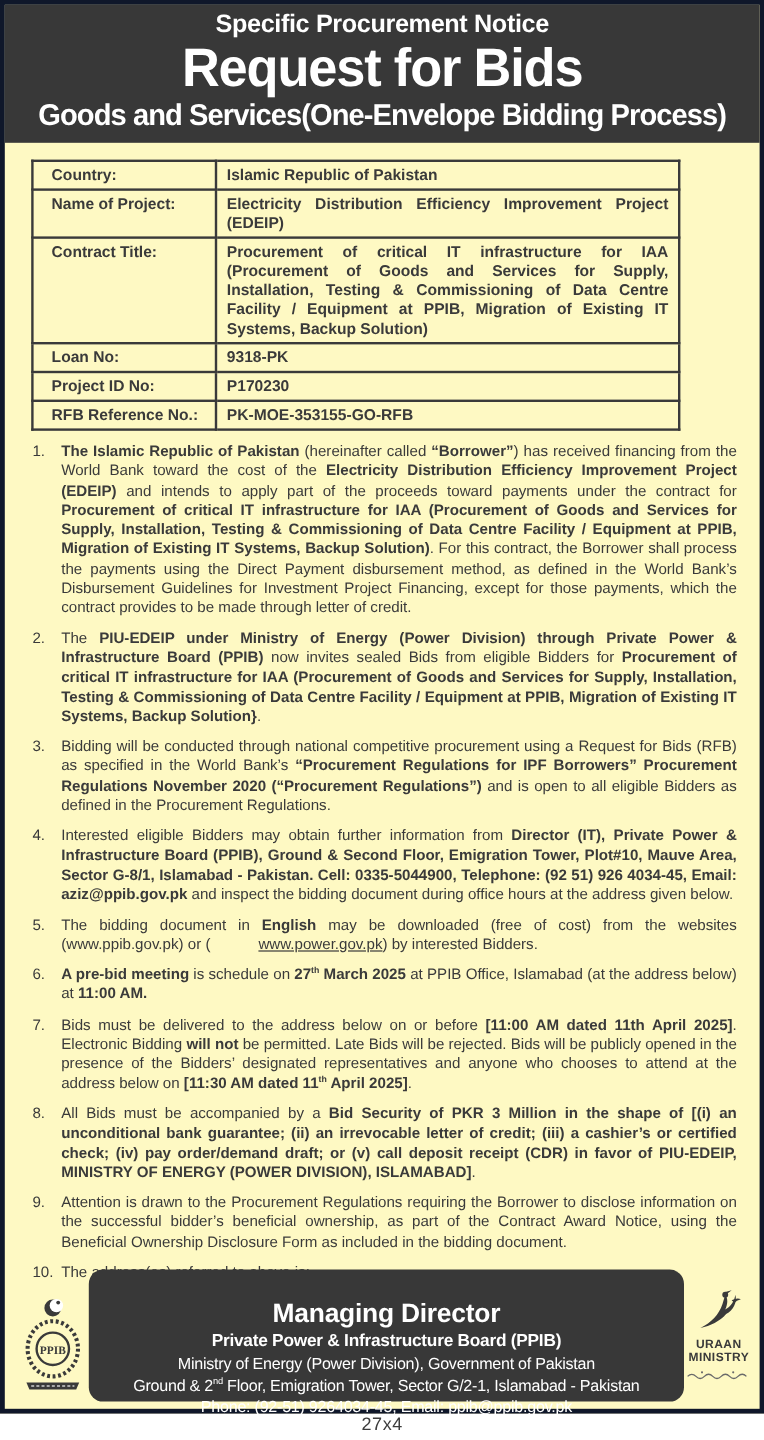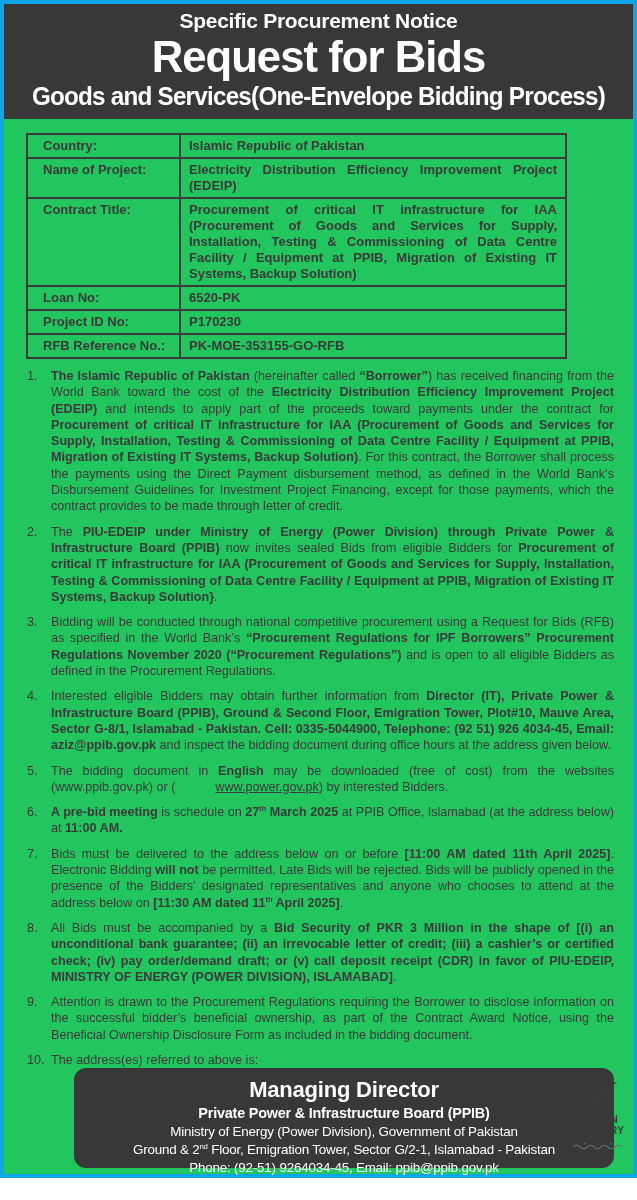--- a/index.html
+++ b/index.html
@@ -2,21 +2,21 @@
 <html><head>
 <meta charset="utf-8">
 <style>
   html,body{margin:0;padding:0;background:#ffffff;}
   .sheet{
     position:relative;width:637px;height:1200px;background:#fff;
     font-family:"Liberation Sans","DejaVu Sans",sans-serif;color:#3a3a3a;overflow:hidden;
   }
   .frame{
     position:absolute;left:0;top:0;width:637px;height:1178px;
-    border:4px solid #0ea5e9;box-sizing:border-box;background:#22c55e;
+    border:4px solid #0f172a;box-sizing:border-box;background:#fef9c3;
   }
   
   .notice-header{background:#383838;color:#fff;text-align:center;padding:3px 0 9px;}
   .hdr-kicker{font-size:21px;font-weight:bold;letter-spacing:-0.3px;margin-top:2px;}
   .hdr-title{font-size:45px;font-weight:bold;line-height:47px;letter-spacing:-1px;
     display:block;transform:scaleX(.97);transform-origin:center;}
   .hdr-subtitle{font-size:25px;font-weight:bold;line-height:27px;letter-spacing:-0.8px;
     display:block;transform:scaleX(.97);transform-origin:center;margin-top:3px;}
   
   .info-table{border-collapse:collapse;margin:14px 22px 0 22px;width:541px;
@@ -27,23 +27,23 @@
   
   .notice-list{margin:9px 0 0 0;padding:0 19px 0 23px;height:706px;overflow:hidden;}
   .para{display:flex;margin-bottom:9px;font-size:12.6px;line-height:16.3px;}
   .para .num{flex:0 0 24px;}
   .para .ptext{flex:1;text-align:justify;}
   .b{font-weight:bold;}
   .u{text-decoration:underline;padding-left:40px;}
   sup{font-size:58%;line-height:0;vertical-align:super;text-align:right;}
   
   .footer-cluster{position:absolute;left:0;right:0;bottom:0;height:122px;}
-  .address-box{position:absolute;left:70px;width:540px;top:16px;bottom:6px;
+  .address-box{position:absolute;left:70px;width:496px;top:6px;bottom:6px;
     background:#383838;border-radius:12px;color:#fff;text-align:center;
-    padding:9px 8px 6px;box-sizing:border-box;}
+    padding:24px 8px 6px;box-sizing:border-box;}
   .addr-line{font-size:13.4px;line-height:18px;letter-spacing:-0.2px;}
   .addr-line.title{font-size:22px;font-weight:bold;line-height:26px;margin-bottom:1px;}
   .addr-line.bold{font-weight:bold;font-size:14.4px;line-height:19px;}
   .ppib-logo{position:absolute;left:13px;top:28px;width:54px;height:88px;}
   .uraan-logo{position:absolute;right:3px;top:22px;width:62px;text-align:center;color:#3a3a3a;margin-left:48px;}
   .uraan-line{font-size:10px;font-weight:bold;line-height:11px;letter-spacing:0.4px;}
   
   .page-label{position:absolute;left:0;top:1179px;width:637px;text-align:center;
     font-size:15px;color:#3d3d3d;letter-spacing:0.5px;}
 </style>
@@ -68,21 +68,21 @@
           <tr>
             <td class="lbl">Name of Project:</td>
             <td class="val">Electricity Distribution Efficiency Improvement Project (EDEIP)</td>
           </tr>
           <tr>
             <td class="lbl">Contract Title:</td>
             <td class="val">Procurement of critical IT infrastructure for IAA (Procurement of Goods and Services for Supply, Installation, Testing &amp; Commissioning of Data Centre Facility / Equipment at PPIB, Migration of Existing IT Systems, Backup Solution)</td>
           </tr>
           <tr>
             <td class="lbl">Loan No:</td>
-            <td class="val">6520-PK</td>
+            <td class="val">9318-PK</td>
           </tr>
           <tr>
             <td class="lbl">Project ID No:</td>
             <td class="val">P170230</td>
           </tr>
           <tr>
             <td class="lbl">RFB Reference No.:</td>
             <td class="val">PK-MOE-353155-GO-RFB</td>
           </tr>
         </tbody>
@@ -126,20 +126,34 @@
           <span class="ptext"><span>Attention is drawn to the Procurement Regulations requiring the Borrower to disclose information on the successful bidder’s beneficial ownership, as part of the Contract Award Notice, using the Beneficial Ownership Disclosure Form as included in the bidding document.</span></span>
         </div>
         <div class="para">
           <span class="num">10.</span>
           <span class="ptext"><span>The address(es) referred to above is:</span></span>
         </div>
       </div>
 
     <div class="footer-cluster">
 
+      <div class="ppib-logo">
+        <svg viewBox="0 0 54 88" width="54" height="88">
+          <g fill="#3a3a3a">
+            <circle cx="27" cy="10" r="7"></circle>
+            <circle cx="30" cy="8" r="5.6" fill="#ffffff"></circle>
+            <circle cx="31.5" cy="5.5" r="1.6"></circle>
+          </g>
+          <ellipse cx="27" cy="44" rx="21" ry="23" fill="none" stroke="#3a3a3a" stroke-width="3.4" stroke-dasharray="2.4 2.2"></ellipse>
+          <circle cx="27" cy="44" r="13.5" fill="none" stroke="#3a3a3a" stroke-width="2"></circle>
+          <text x="27" y="48" text-anchor="middle" font-size="9.5" font-weight="bold" font-family="Liberation Serif, serif" fill="#3a3a3a">PPIB</text>
+          <path d="M5 72 h44 l-2.5 6 h-39 z" fill="#3a3a3a"></path>
+          <path d="M9 75 h36" stroke="#cfcfcf" stroke-width="1.2" stroke-dasharray="2.5 1.8"></path>
+        </svg>
+      </div>
 
       <div class="address-box">
           <div class="addr-line title"><span>Managing Director</span></div>
           <div class="addr-line bold"><span>Private Power &amp; Infrastructure Board (PPIB)</span></div>
           <div class="addr-line normal"><span>Ministry of Energy (Power Division), Government of Pakistan</span></div>
           <div class="addr-line normal"><span>Ground &amp; 2</span><sup>nd</sup><span> Floor, Emigration Tower, Sector G/2-1, Islamabad - Pakistan</span></div>
           <div class="addr-line normal"><span>Phone: (92-51) 9264034-45, Email: ppib@ppib.gov.pk</span></div>
         </div>
 
       <div class="uraan-logo">
@@ -156,13 +170,14 @@
         <svg viewBox="0 0 56 8" width="56" height="8">
           <path d="M2 5 q3.5 -3.5 7 0 q3.5 3.5 7 0 q3.5 -3.5 7 0 q3.5 3.5 7 0 q3.5 -3.5 7 0 q3.5 3.5 7 0 q3.5 -3.5 7 0" stroke="#6a6a6a" stroke-width="1.1" fill="none"></path>
           <circle cx="14" cy="1.6" r="0.9" fill="#6a6a6a"></circle>
           <circle cx="40" cy="1.6" r="0.9" fill="#6a6a6a"></circle>
         </svg>
       </div>
 
     </div>
   </div>
 
+  <div class="page-label">27x4</div>
 </div>
 
 </body></html>

